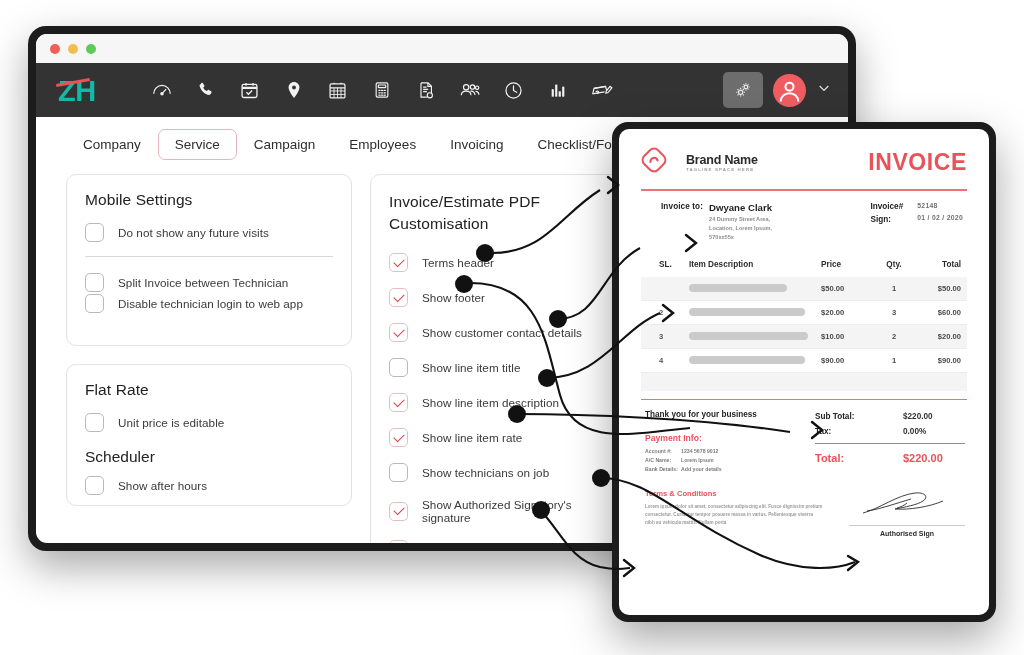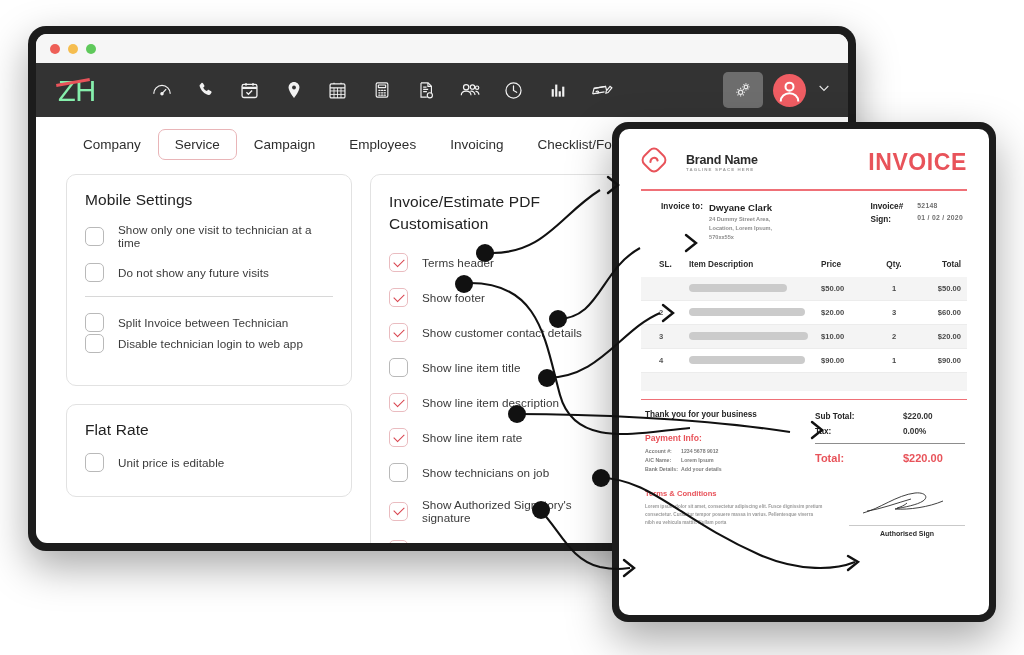--- a/index.html
+++ b/index.html
@@ -38,21 +38,21 @@
   .dot.g { background: #5fc95b; }
 
   
   #appbar {
     height: 54px; background: #333333;
     display: flex; align-items: center;
     padding: 0 18px 0 22px;
     position: relative;
   }
   #logo {
-    font-size: 29px; font-weight: 400; color: #86efac;
+    font-size: 29px; font-weight: 700; color: #14b8a6;
     letter-spacing: -.5px; position: relative;
     line-height: 1; padding-top: 2px;
   }
   #logo .bar {
     position: absolute; left: -2px; top: 6px;
     width: 34px; height: 3px; background: #e8535a;
     transform: rotate(-10deg);
   }
   #navicons {
     display: flex; align-items: center; gap: 20px;
@@ -354,44 +354,45 @@
       </div>
 
       <div id="panels">
 
         <div>
           <div class="card" id="card-mobile">
             <div class="card-title">Mobile Settings</div>
 
             <div class="crow">
               <span class="cbox"></span>
-              <span class="clabel">Show only one visit to technician at a time</span>
-            </div>
-            <div class="crow">
-              <span class="cbox"></span>
               <span class="clabel">Do not show any future visits</span>
             </div>
 
             <div class="divider"></div>
 
             <div class="crow" style="margin-bottom:2px;">
               <span class="cbox"></span>
               <span class="clabel">Split Invoice between Technician</span>
             </div>
             <div class="crow">
               <span class="cbox"></span>
               <span class="clabel">Disable technician login to web app</span>
             </div>
           </div>
 
           <div class="card" id="card-flat">
             <div class="card-title">Flat Rate</div>
             <div class="crow">
               <span class="cbox"></span>
               <span class="clabel">Unit price is editable</span>
+            </div>
+            <div class="sub-title">Scheduler</div>
+            <div class="crow" style="margin-bottom:0;">
+              <span class="cbox"></span>
+              <span class="clabel">Show after hours</span>
             </div>
           </div>
         </div>
 
         <div class="card" id="card-pdf">
           <div class="card-title" id="pdf-title">Invoice/Estimate PDF Customisation</div>
 
           <div class="crow">
             <span class="cbox on"></span>
             <span class="clabel">Terms header</span>

